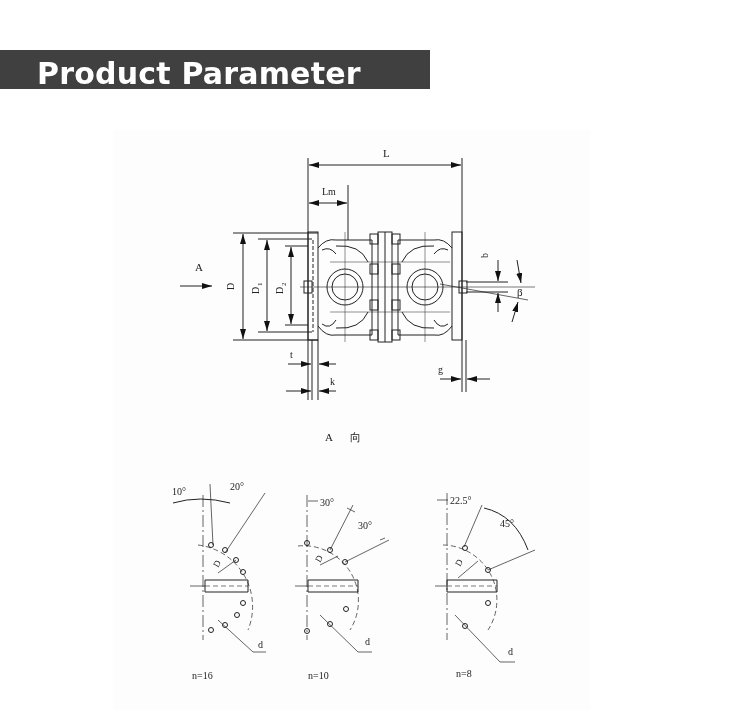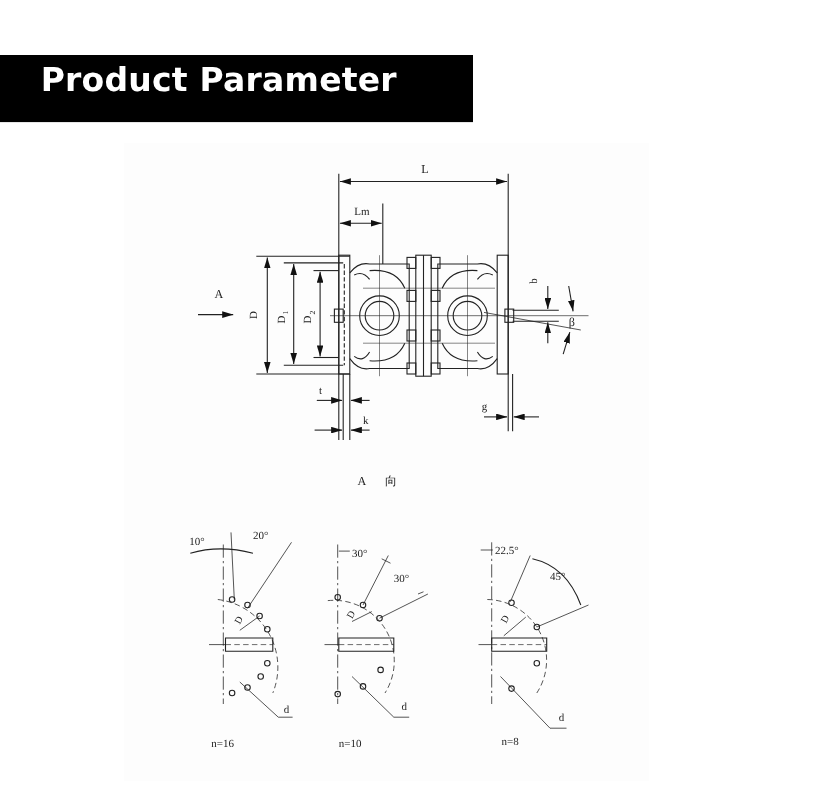--- a/index.html
+++ b/index.html
@@ -1,17 +1,17 @@
 <!DOCTYPE html>
 <html><head>
 <meta charset="utf-8">
 <style>
   html, body { margin: 0; padding: 0; }
   body { width: 750px; height: 719px; background: #ffffff; position: relative; overflow: hidden; font-family: "DejaVu Sans", sans-serif; }
-  .banner { position: absolute; left: 0; top: 50px; width: 430px; height: 61px; background: #000000; }
+  .banner { position: absolute; left: 0; top: 50px; width: 430px; height: 39px; background: #404040; }
   .banner-title { position: absolute; left: 37px; top: 4px; color: #ffffff; font-family: "DejaVu Sans", sans-serif; font-weight: bold; font-size: 30px; letter-spacing: 0.2px; line-height: 40px; white-space: nowrap; }
   .panel { position: absolute; left: 113px; top: 130px; width: 477px; height: 580px; background: #fdfdfd; }
   svg.drawing { position: absolute; left: 0; top: 0; }
   svg text { font-family: "Liberation Serif", serif; fill: #222; }
 </style>
 </head>
 <body>
 
 <div class="banner">
   <div class="banner-title">Product Parameter</div>

